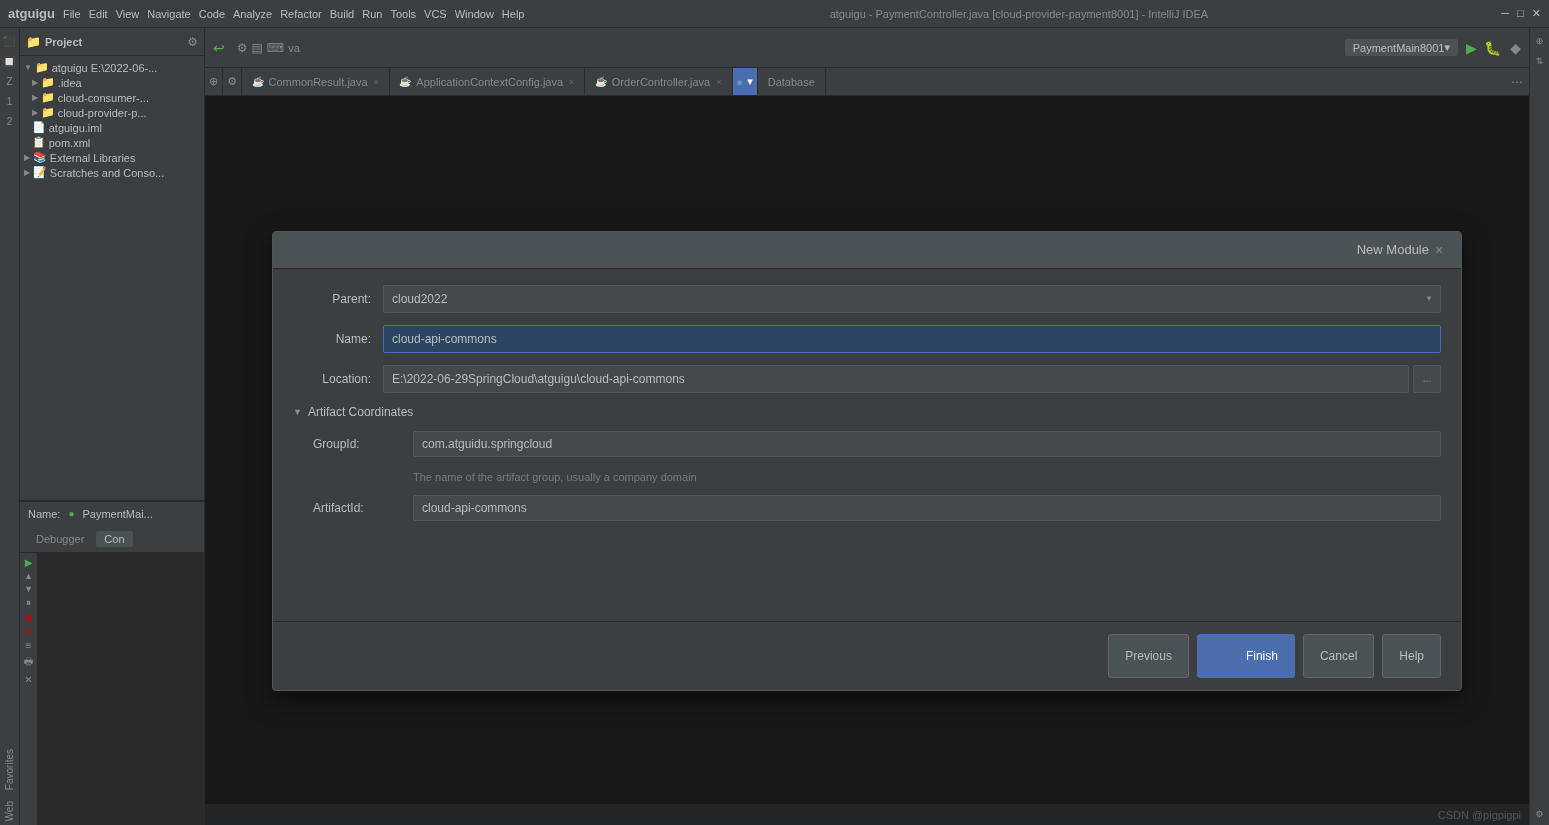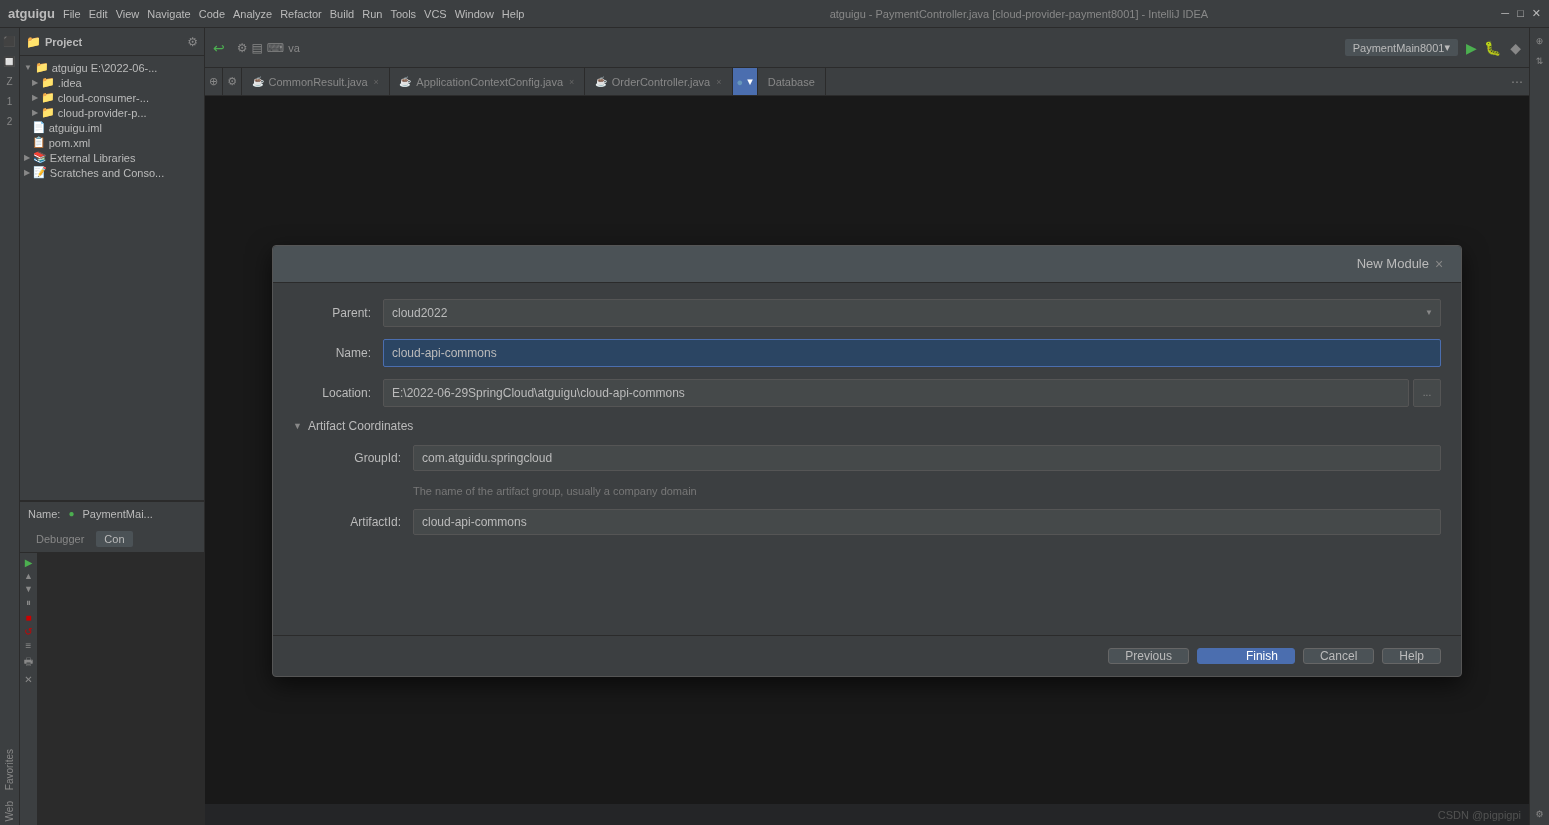--- a/index.html
+++ b/index.html
@@ -374,21 +374,21 @@
     .artifact-form {
       padding-left: 20px;
     }
     .artifact-row {
       display: flex;
       align-items: flex-start;
       margin-bottom: 4px;
     }
     .artifact-label {
       width: 100px;
-      text-align: right;
+      text-align: left;
       padding-right: 12px;
       font-size: 12px;
       color: #bbbbbb;
       padding-top: 6px;
       flex-shrink: 0;
     }
     .artifact-field-group {
       flex: 1;
     }
     .artifact-input {
@@ -412,21 +412,21 @@
     
     .dialog-footer {
       display: flex;
       justify-content: flex-end;
       align-items: center;
       padding: 12px 20px;
       gap: 8px;
       border-top: 1px solid #2b2b2b;
     }
     .btn {
-      height: 16px;
+      height: 44px;
       padding: 0 16px;
       border-radius: 3px;
       font-size: 12px;
       cursor: pointer;
       border: 1px solid #666;
       background: #4b5256;
       color: #bbbbbb;
       display: flex;
       align-items: center;
       justify-content: center;

